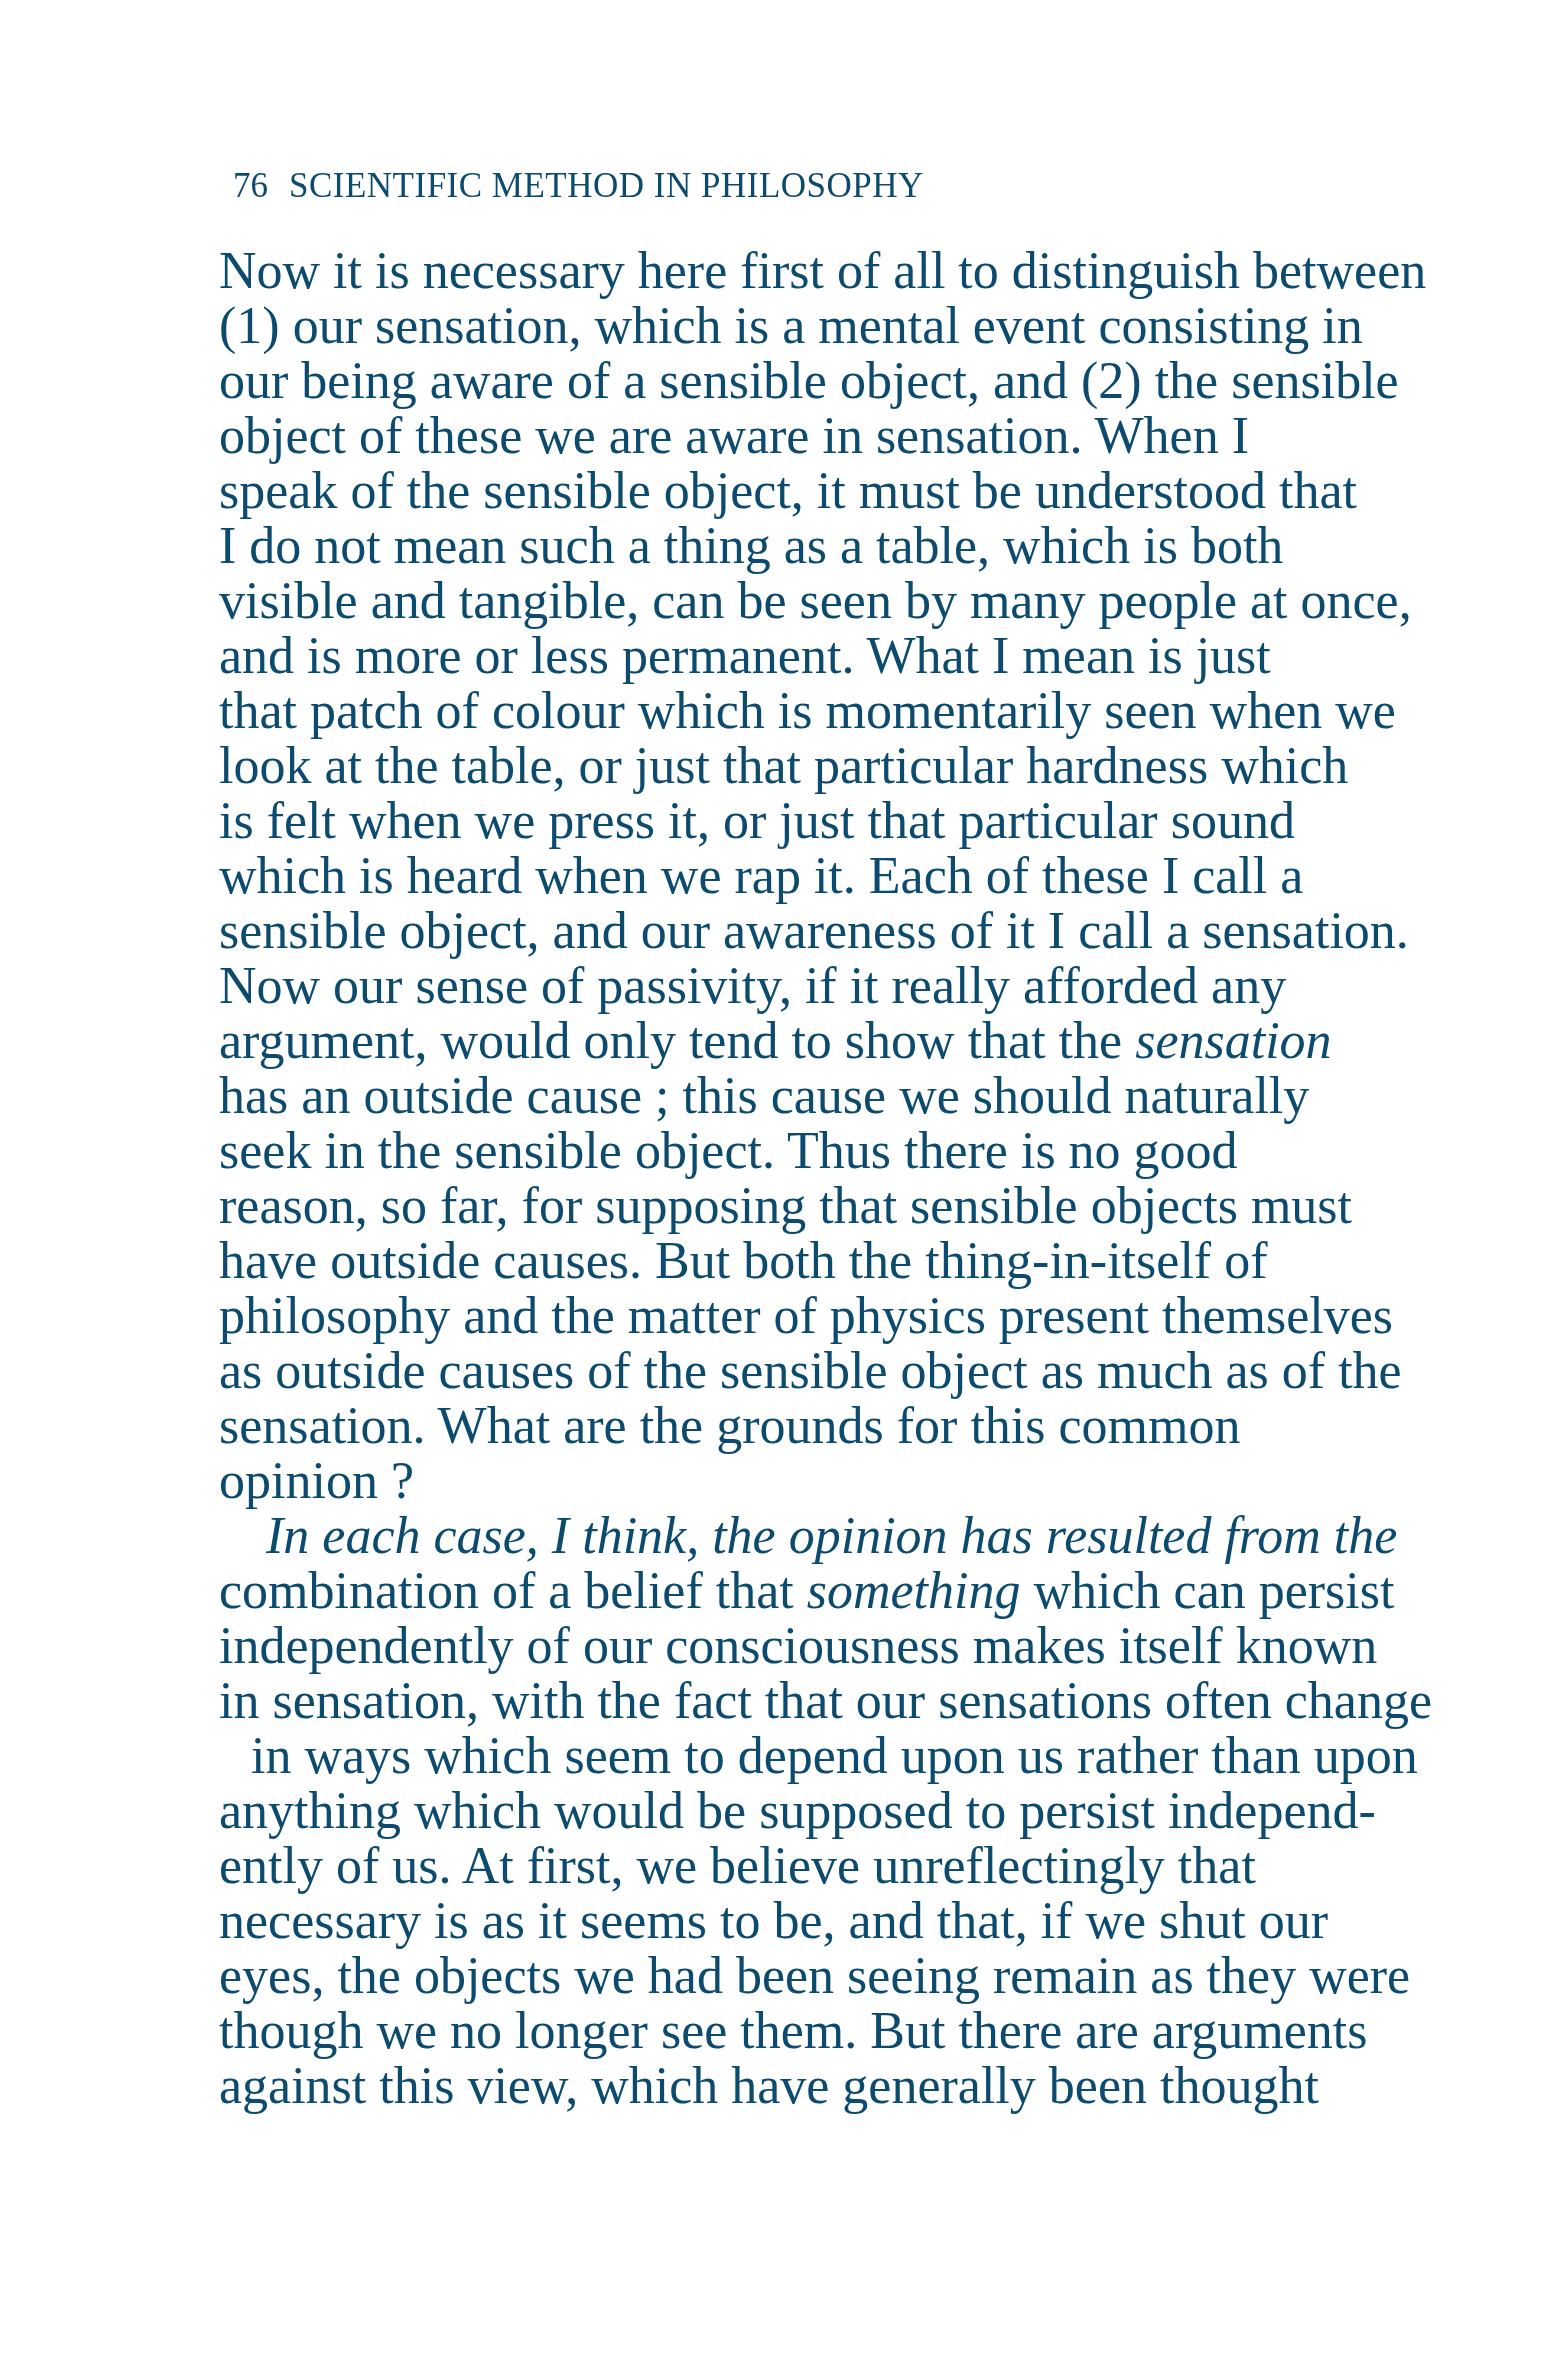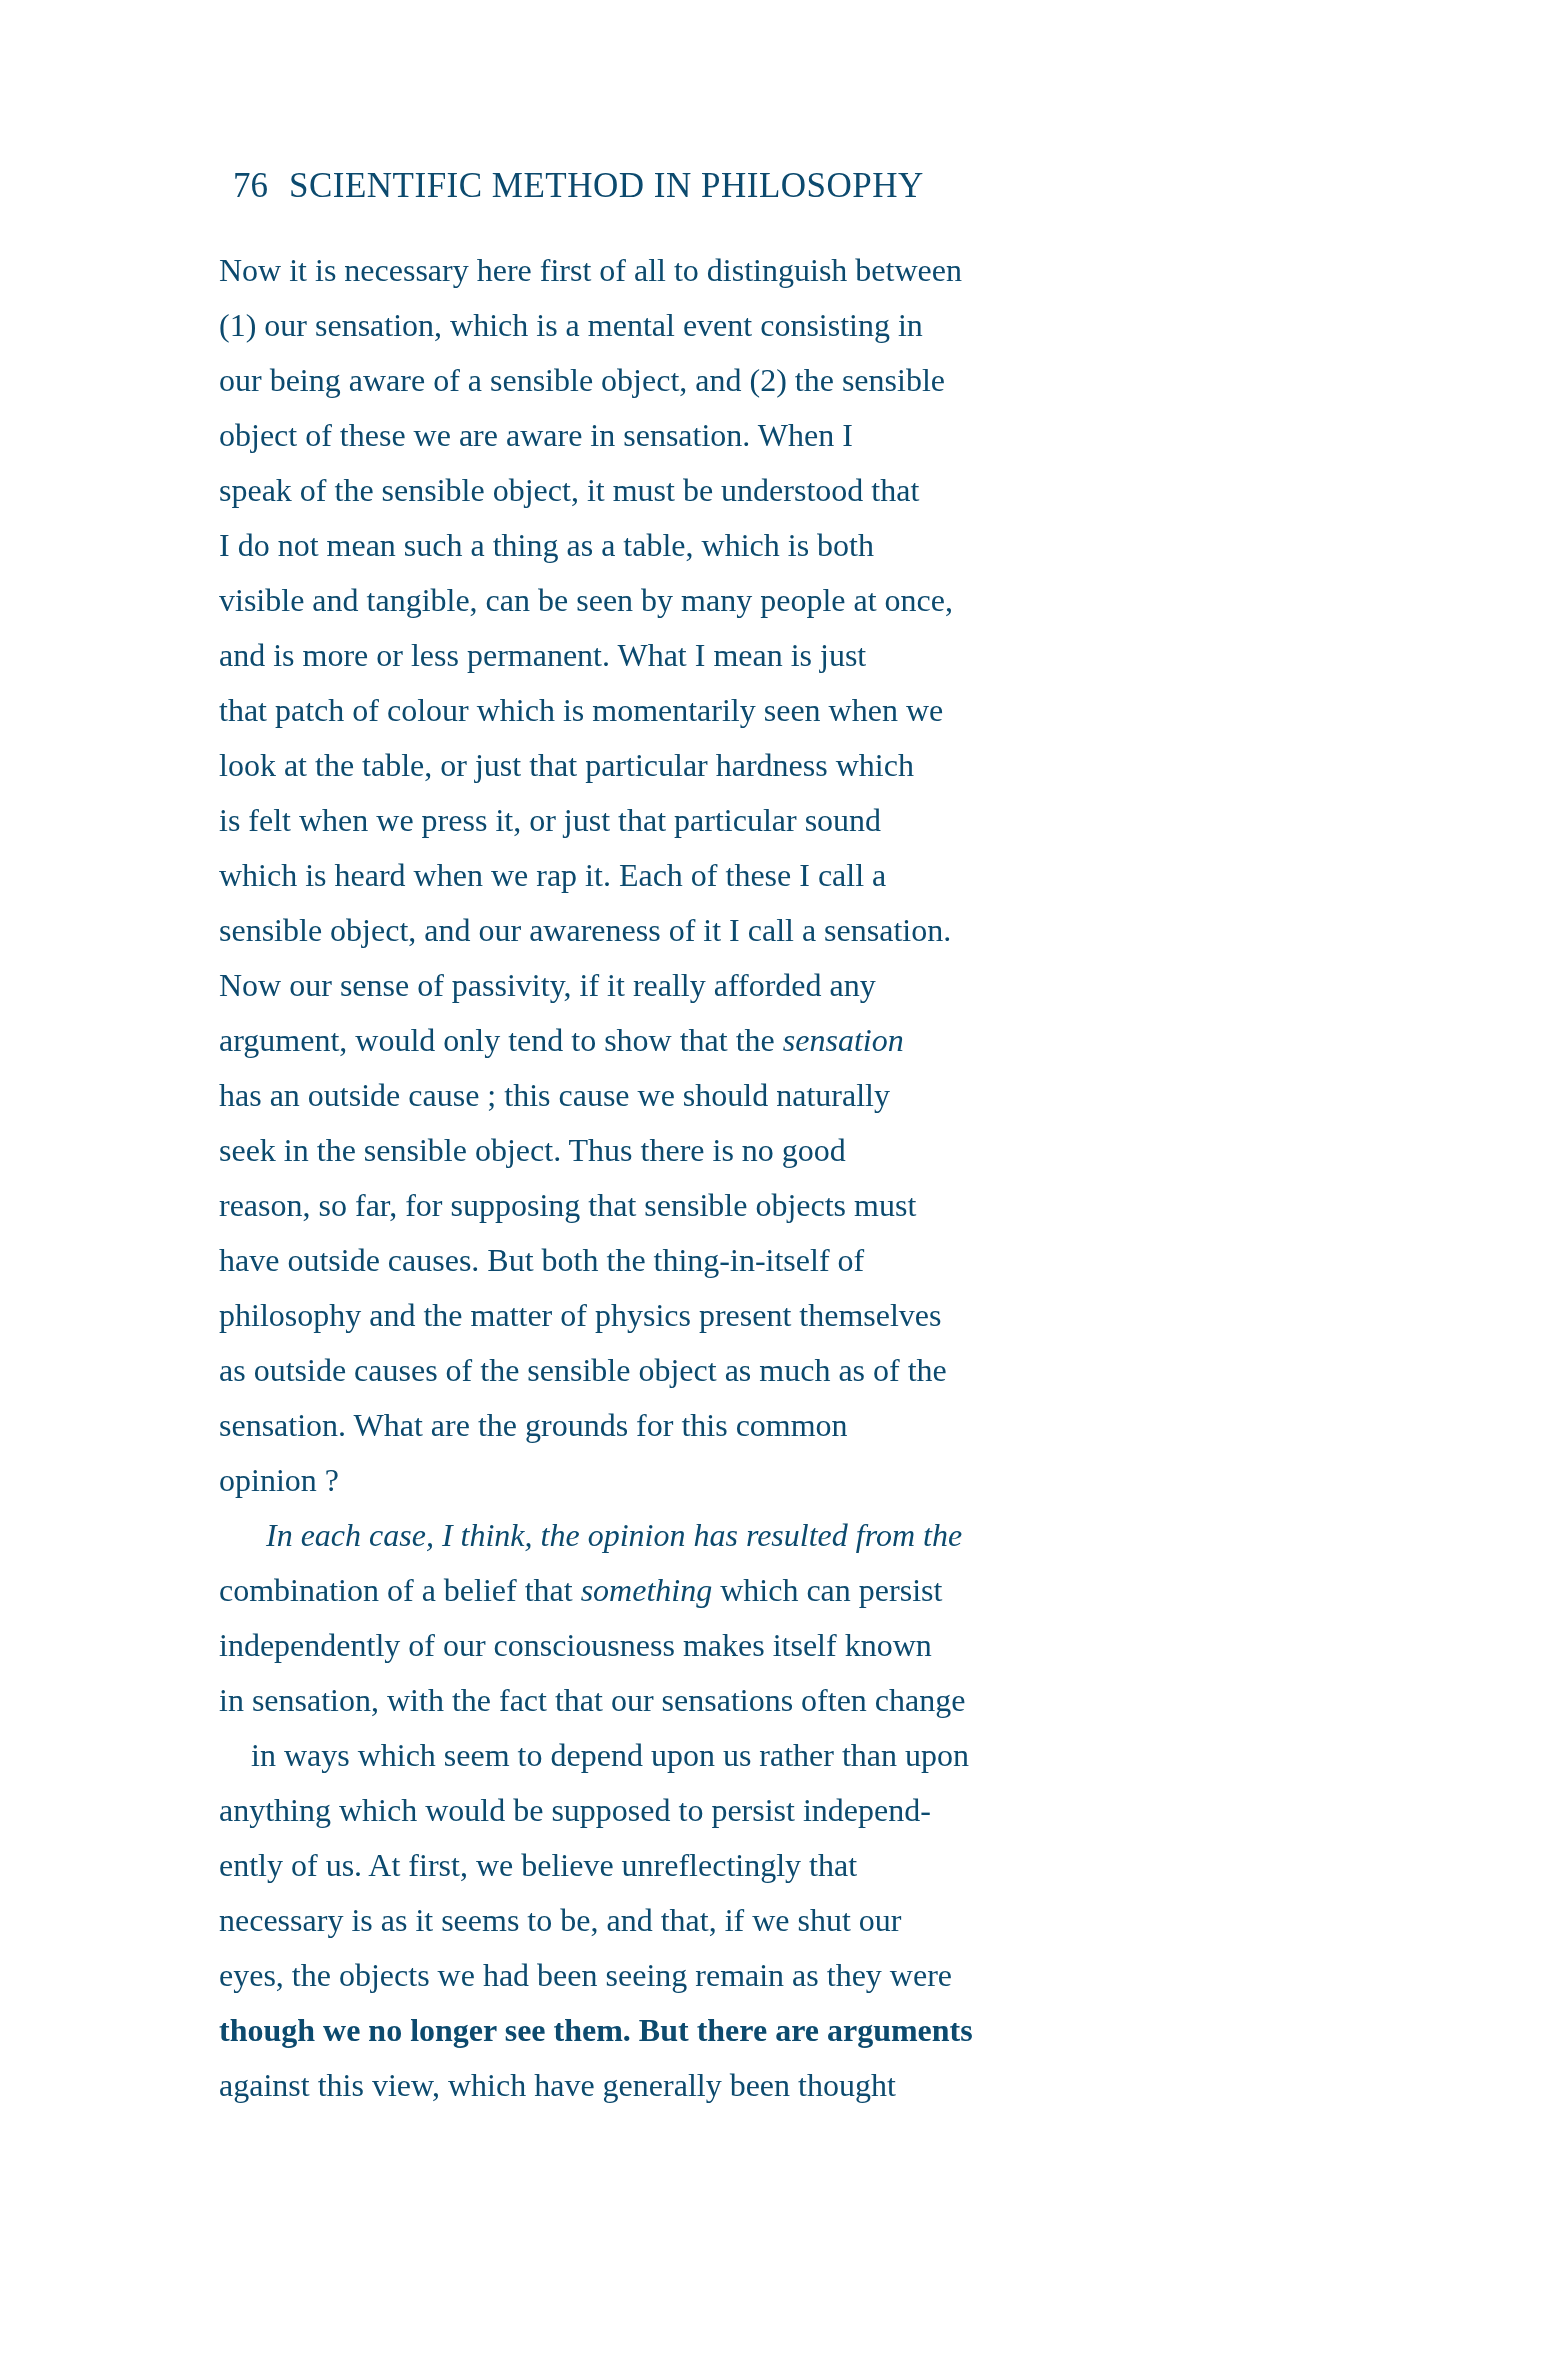--- a/index.html
+++ b/index.html
@@ -8,21 +8,21 @@
   .running-head {
     position: absolute; left: 233px; top: 164px; width: 1038px; height: 43px;
     font-family: "Liberation Serif", "DejaVu Serif", serif;
     font-size: 35px; line-height: 43px; letter-spacing: 0.5px;
     white-space: nowrap; display: flex; gap: 21px;
   }
   .running-head .folio { letter-spacing: 0; }
   .body-text {
     position: absolute; left: 219px; top: 243px; width: 1104px;
     font-family: "Liberation Serif", "DejaVu Serif", serif;
-    font-size: 32px;
+    font-size: 52px;
   }
   .line {
     height: 55px; line-height: 55px;
     text-align: justify; text-align-last: justify;
     white-space: nowrap; overflow: visible;
   }
   .line.last-short { text-align-last: left; }
   .line.indent { padding-left: 47px; font-style: italic; }
   .line .it { font-style: italic; }
 </style>
@@ -66,18 +66,18 @@
     <div>
       <div class="line indent" style="white-space: nowrap; text-align-last: left; text-align: left;">In each case, I think, the opinion has resulted from the</div>
       <div class="line" style="white-space: nowrap; text-align-last: left; text-align: left;"><span>combination of a belief that </span><span class="it">something</span><span> which can persist</span></div>
       <div class="line" style="white-space: nowrap; text-align-last: left; text-align: left;">independently of our consciousness makes itself known</div>
       <div class="line" style="white-space: nowrap; text-align-last: left; text-align: left;">in sensation, with the fact that our sensations often change</div>
       <div class="line" style="white-space: nowrap; text-align-last: left; text-align: left; margin-left: 32px;">in ways which seem to depend upon us rather than upon</div>
       <div class="line" style="white-space: nowrap; text-align-last: left; text-align: left;">anything which would be supposed to persist independ-</div>
       <div class="line" style="white-space: nowrap; text-align-last: left; text-align: left;">ently of us. At first, we believe unreflectingly that</div>
       <div class="line" style="white-space: nowrap; text-align-last: left; text-align: left;">necessary is as it seems to be, and that, if we shut our</div>
       <div class="line" style="white-space: nowrap; text-align-last: left; text-align: left;">eyes, the objects we had been seeing remain as they were</div>
-      <div class="line" style="white-space: nowrap; text-align-last: left; text-align: left; font-weight: bold;">though we no longer see them. But there are arguments</div>
+      <div class="line" style="white-space: nowrap; text-align-last: left; text-align: left;">though we no longer see them. But there are arguments</div>
       <div class="line" style="white-space: nowrap; text-align-last: left; text-align: left;">against this view, which have generally been thought</div>
     </div>
   </div>
 </div>
 
 
 </body></html>

